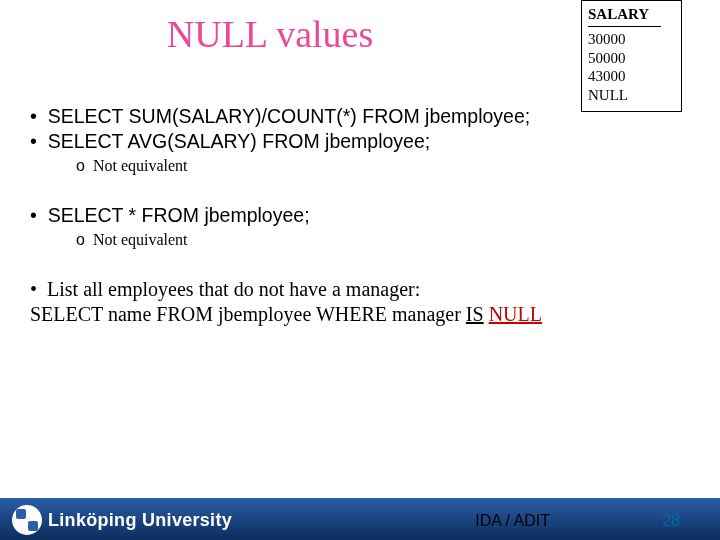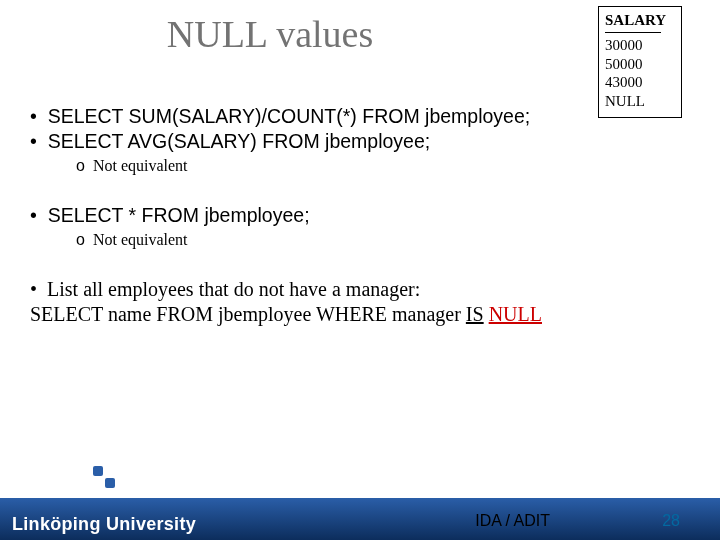--- a/index.html
+++ b/index.html
@@ -19,28 +19,28 @@
     position: relative;
     box-sizing: border-box;
   }
   .title {
     position: absolute;
     top: 12px;
     left: 0;
     width: 540px;
     text-align: center;
     font-size: 38px;
-    color: #737373;
+    color: #ec4899;
     font-family: "Georgia", "Times New Roman", serif;
   }
   .salary-box {
     position: absolute;
-    top: 6px;
+    top: 0;
     right: 38px;
-    width: 84px;
+    width: 101px;
     border: 1px solid #000;
     padding: 4px 20px 6px 6px;
     box-sizing: border-box;
     font-size: 15px;
     line-height: 1.25;
   }
   .salary-box .hdr {
     font-weight: bold;
     border-bottom: 1px solid #000;
     padding-bottom: 2px;
@@ -98,27 +98,26 @@
     font-family: Arial, sans-serif;
     font-size: 16px;
     color: #0369a1;
   }
   .logo {
     position: absolute;
     left: 12px;
     bottom: 5px;
     display: flex;
     align-items: center;
-    gap: 22px;
+    gap: 6px;
     color: #fff;
     font-family: Arial, sans-serif;
     font-size: 18px;
     font-weight: bold;
     letter-spacing: 0.3px;
-    flex-direction: column;
   }
   .logo-icon {
     width: 30px;
     height: 30px;
     border-radius: 50%;
     background: #fff;
     position: relative;
   }
   .logo-icon::before, .logo-icon::after {
     content: "";

